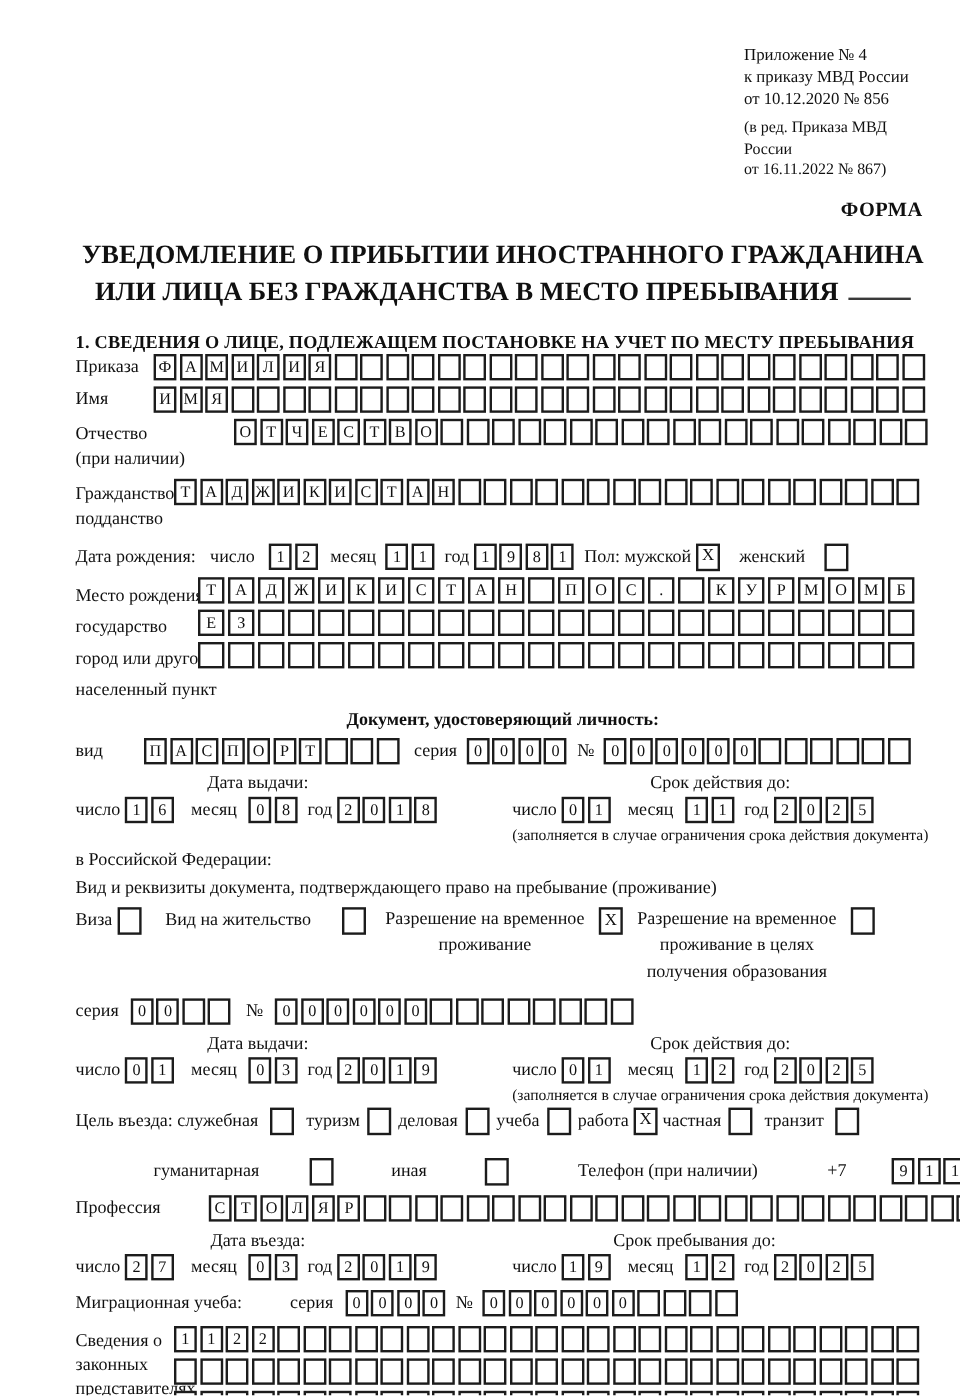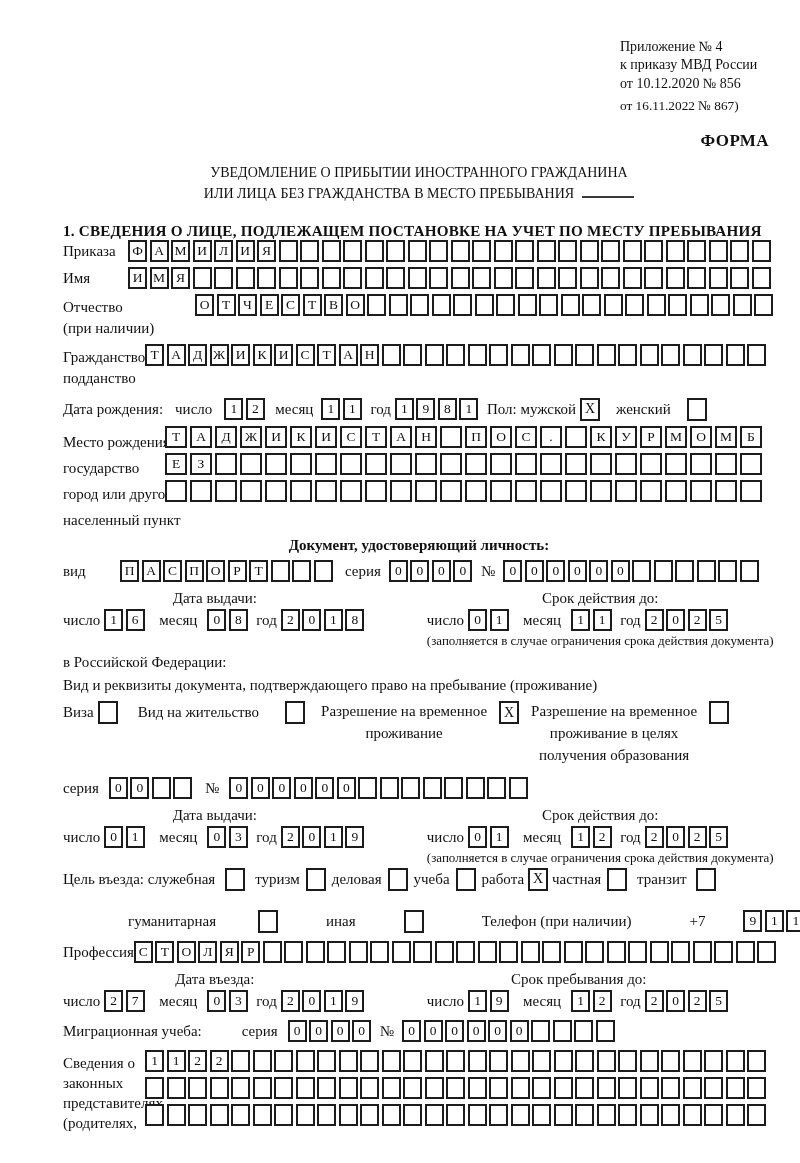--- a/index.html
+++ b/index.html
@@ -4,21 +4,21 @@
 <style>
   html,body{margin:0;padding:0;background:#fff;}
   body{width:800px;height:1163px;font-family:"Liberation Serif",serif;color:#101010;}
   .page{box-sizing:border-box;width:800px;height:1163px;padding:38px 25px 0 63px;overflow:hidden;background:#fff;}
 
   
   .ref{margin-left:557px;font-size:14px;line-height:1.32;}
   .ref-sub{margin-left:557px;font-size:13.3px;line-height:1.3;margin-top:4px;}
   .forma{font-weight:bold;font-size:17px;text-align:right;margin-top:16px;padding-right:6px;letter-spacing:.4px;}
 
-  .title{text-align:center;font-weight:normal;font-size:14px;line-height:1.4;margin-top:12px;}
+  .title{text-align:center;font-weight:bold;font-size:22px;line-height:1.4;margin-top:12px;}
   .blank-line{display:inline-block;width:52px;border-bottom:2px solid #3a3a3a;height:14px;margin-left:8px;}
   .sec{font-weight:bold;font-size:15.2px;margin-top:18px;letter-spacing:.2px;}
 
   
   .cells{display:flex;flex-wrap:nowrap;}
   .cell{box-sizing:border-box;flex:0 0 19px;width:19px;height:22px;border:2px solid #1c1c1c;
         margin-right:2.5px;display:inline-flex;align-items:center;justify-content:center;
         font-size:13.5px;line-height:1;background:#fff;}
   .cells-lg .cell{flex:0 0 22px;width:22px;margin-right:3px;}
 
@@ -53,20 +53,21 @@
 <body>
 
 <div class="page">
 
   <div class="ref">
     <div>Приложение № 4</div>
     <div>к приказу МВД России</div>
     <div>от 10.12.2020 № 856</div>
   </div>
   <div class="ref-sub">
+    <div>(в ред. Приказа МВД России</div>
     <div>от 16.11.2022 № 867)</div>
   </div>
   <div class="forma">ФОРМА</div>
 
   <div class="title">
     <div>УВЕДОМЛЕНИЕ О ПРИБЫТИИ ИНОСТРАННОГО ГРАЖДАНИНА</div>
     <div><span>ИЛИ ЛИЦА БЕЗ ГРАЖДАНСТВА В МЕСТО ПРЕБЫВАНИЯ</span><span class="blank-line"></span></div>
   </div>
 
   <div class="sec">1. СВЕДЕНИЯ О ЛИЦЕ, ПОДЛЕЖАЩЕМ ПОСТАНОВКЕ НА УЧЕТ ПО МЕСТУ ПРЕБЫВАНИЯ</div>
@@ -543,21 +544,21 @@
         <span class="cell">0</span>
         <span class="cell">0</span>
         <span class="cell">0</span>
         <span class="cell">0</span>
         <span class="cell">0</span>
         <span class="cell">0</span>
         <span class="cell"></span>
       </div>
   </div>
 
-  <div class="frow" style="margin-top:8px;">
+  <div class="frow" style="margin-top:8px;gap:40px;">
     <span class="lab" style="width:82px;">Профессия</span>
     <div class="cells">
         <span class="cell">С</span>
         <span class="cell">Т</span>
         <span class="cell">О</span>
         <span class="cell">Л</span>
         <span class="cell">Я</span>
         <span class="cell">Р</span>
         <span class="cell"></span>
         <span class="cell"></span>

